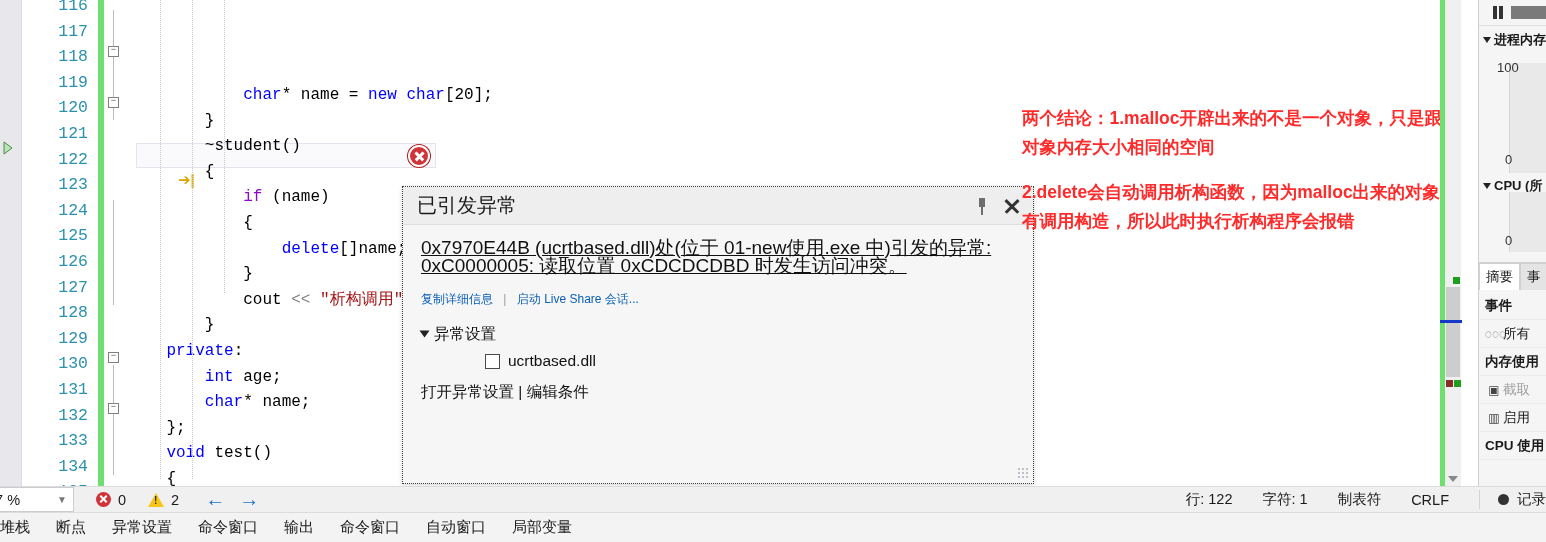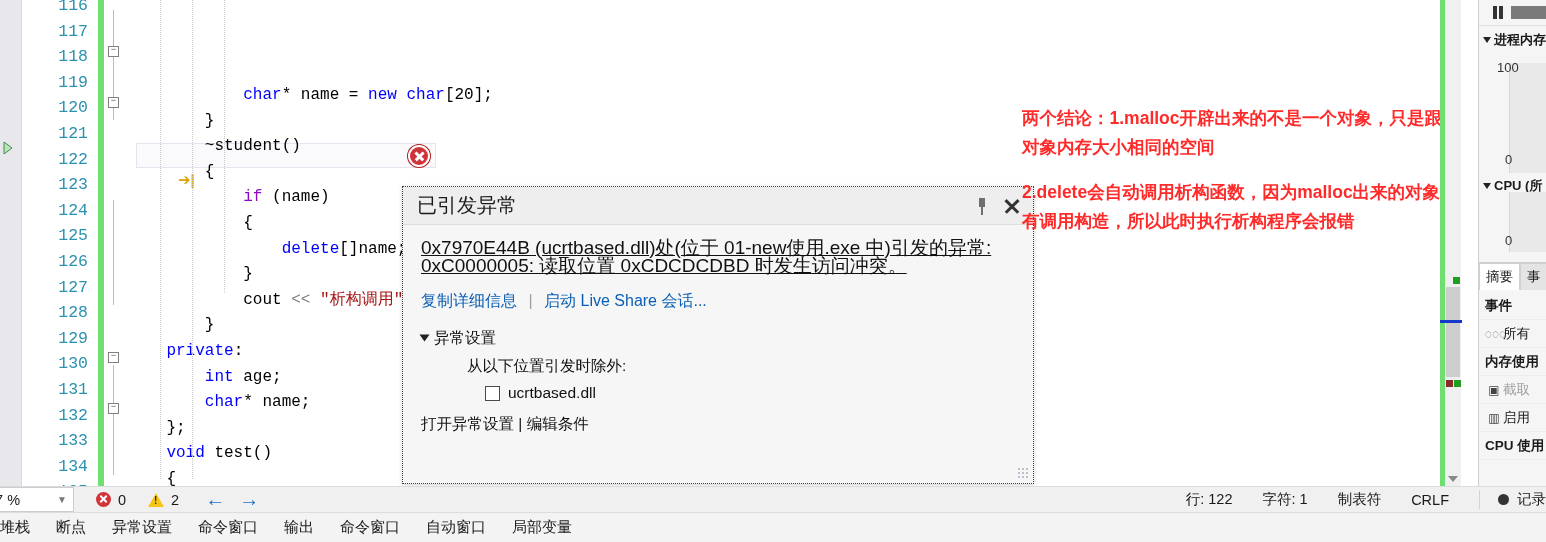--- a/index.html
+++ b/index.html
@@ -117,21 +117,21 @@
     content: ""; position: absolute; left: 4px; top: 11px;
     width: 18px; height: 2.6px; background: #333;
   }
   .close-x:before { transform: rotate(45deg); }
   .close-x:after  { transform: rotate(-45deg); }
 
   .exc-body { padding: 14px 18px 0 18px; }
   .exc-msg {
     font-size: 19px; color: #111; line-height: 18px; max-width: 580px; text-decoration: underline;
   }
-  .exc-links { margin-top: 16px; font-size: 16px; }
+  .exc-links { margin-top: 16px; font-size: 12px; }
   .exc-links a { color: #0a5fb4; text-decoration: none; cursor: pointer; }
   .exc-links .sep { color: #9aa0a6; margin: 0 7px; }
 
   .exc-settings { margin-top: 16px; font-size: 15.5px; color: #111; }
   .tri {
     display: inline-block; width: 0; height: 0;
     border-top: 5px solid transparent; border-bottom: 5px solid transparent;
     border-left: 7px solid #222; margin-right: 6px;
     transform: rotate(90deg); vertical-align: middle; position: relative; top: -1px;
   }
@@ -361,23 +361,20 @@
       <div class="exc-msg">0x7970E44B (ucrtbased.dll)处(位于 01-new使用.exe 中)引发的异常: 0xC0000005: 读取位置 0xCDCDCDBD 时发生访问冲突。</div>
       <div class="exc-links">
         <a>复制详细信息</a>
         <span class="sep">|</span>
         <a>启动 Live Share 会话...</a>
       </div>
       <div class="exc-settings">
         <div>
           <span class="tri"></span><span>异常设置</span>
         </div>
-        <div class="setting-row ind2">
-          <span>从以下位置引发时除外:</span>
-        </div>
         <div class="setting-row" style="margin-left:64px">
           <span class="cb"></span>
           <span>ucrtbased.dll</span>
         </div>
         <div class="exc-bottom-links ind1" style="margin-left:0">
           <a>打开异常设置</a>
           <span class="sep">|</span>
           <a>编辑条件</a>
         </div>
       </div>

